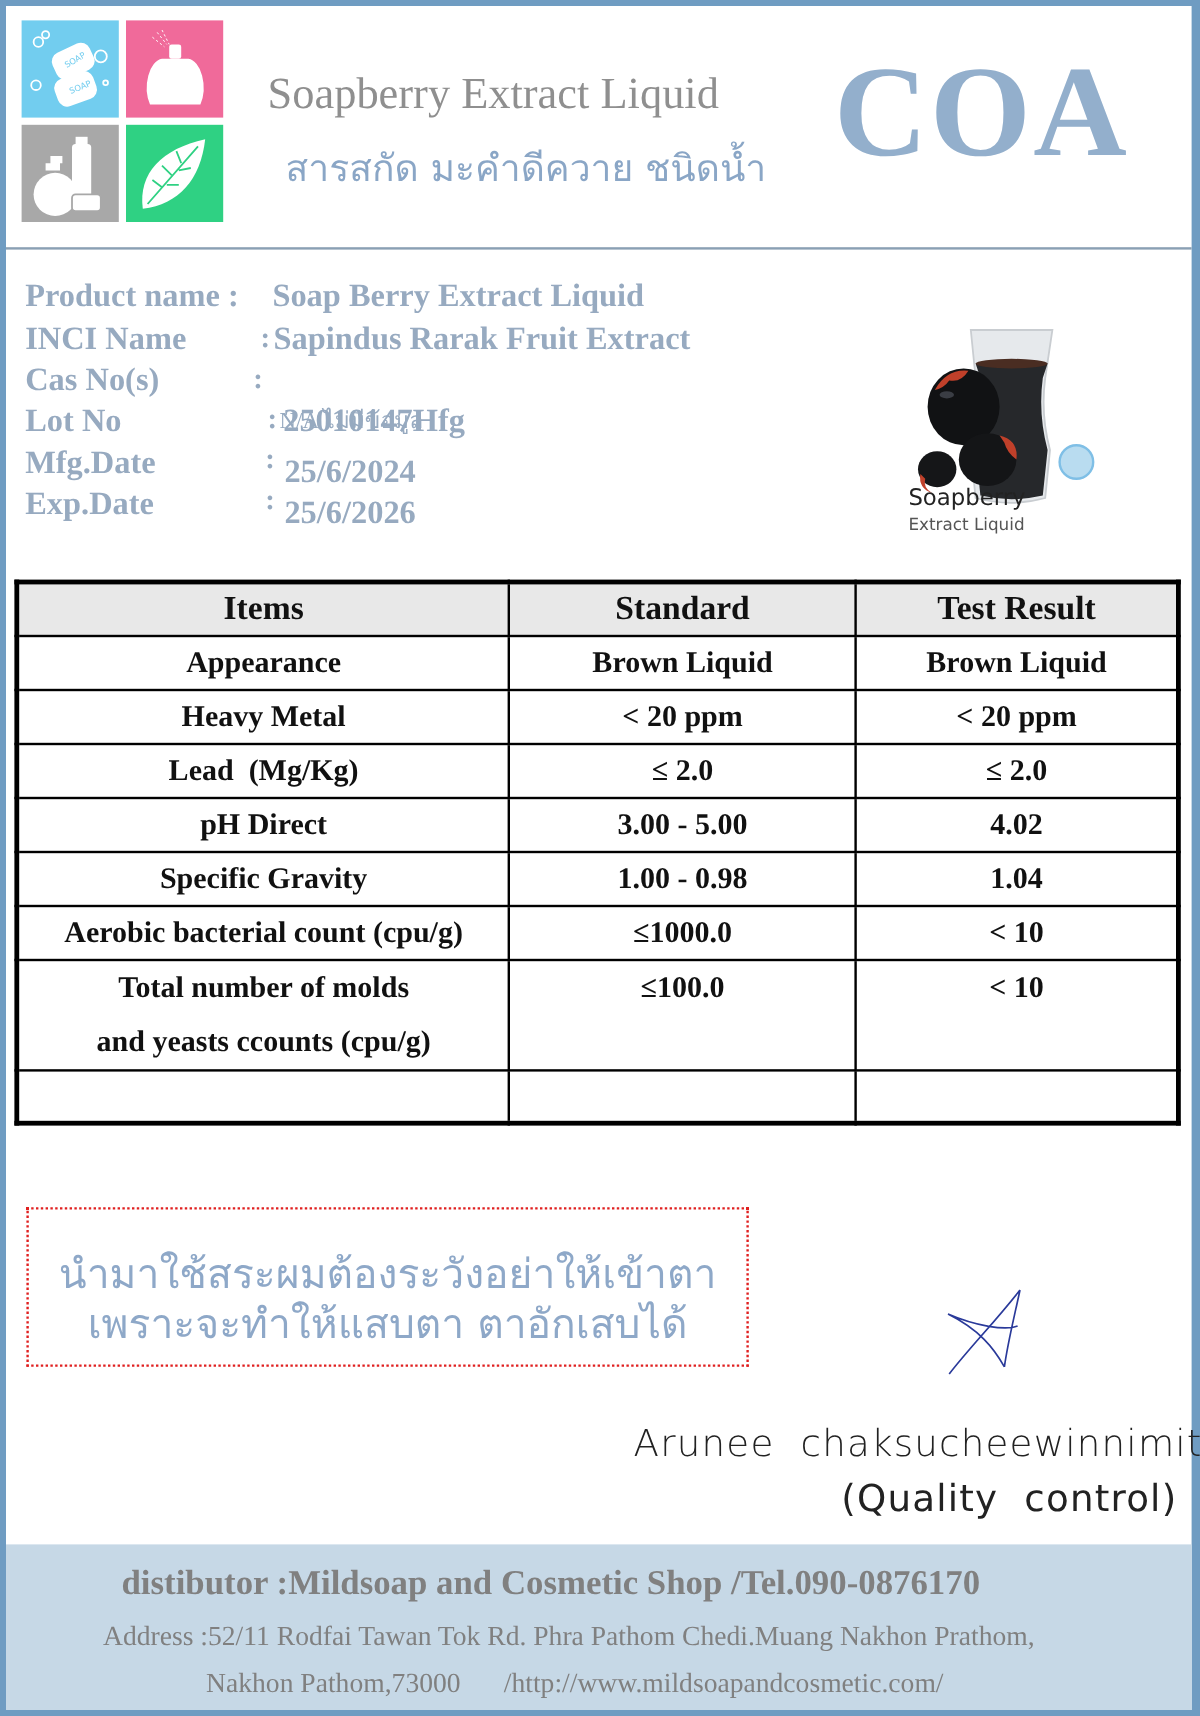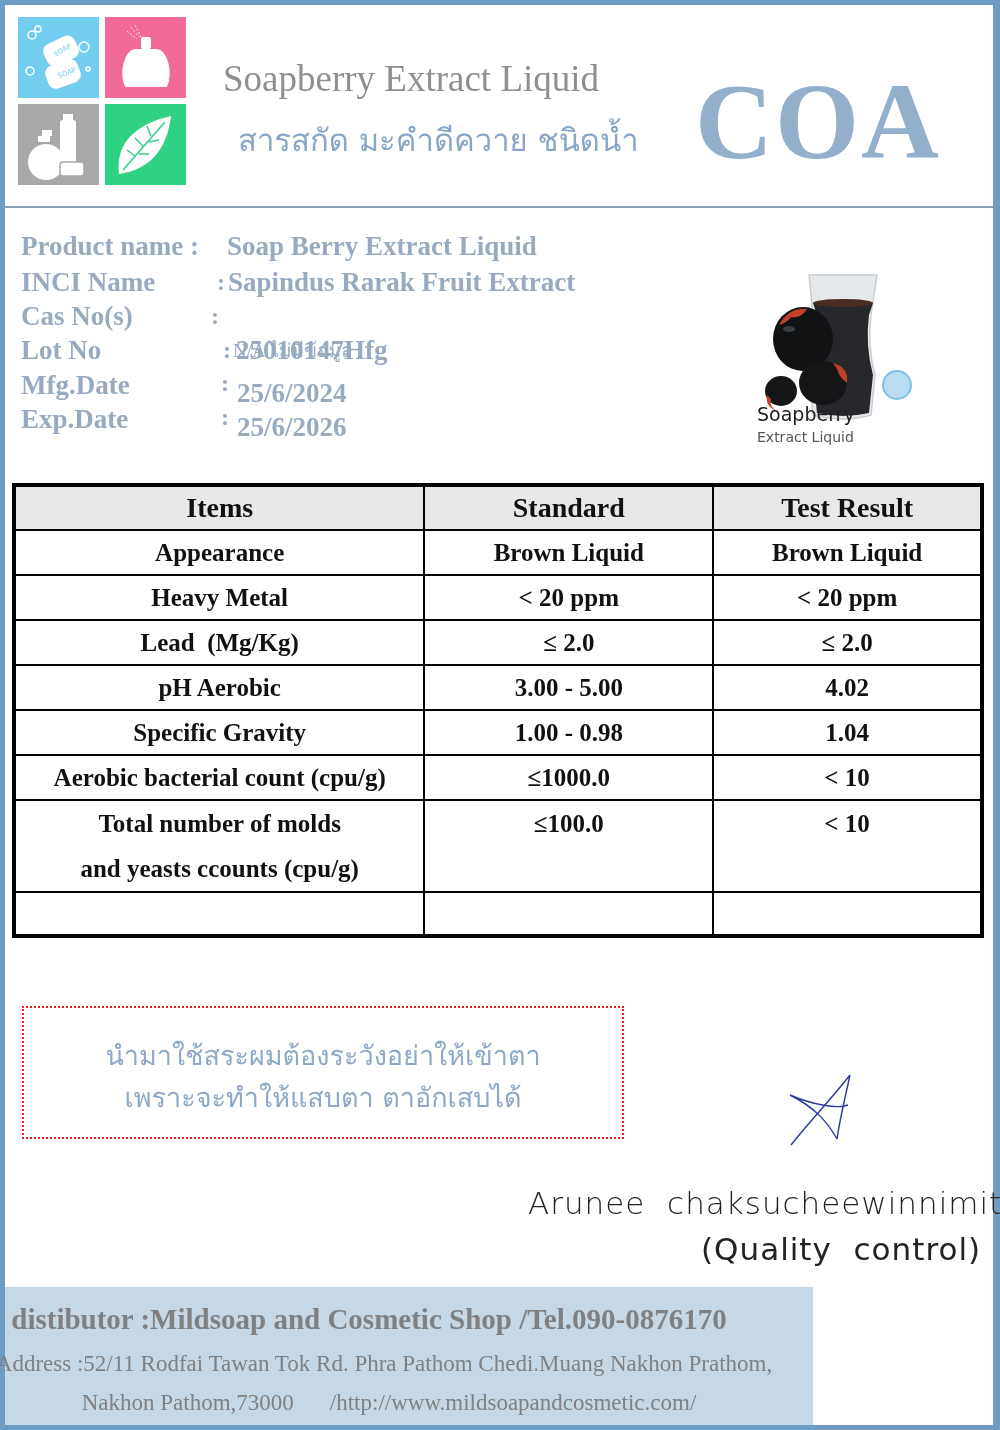--- a/index.html
+++ b/index.html
@@ -24,21 +24,21 @@
   .title-en {
     position: absolute; left: 218px; top: 52px; font-size: 37px; font-weight: normal;
     color: #8f8f8f; white-space: nowrap;
   }
   .title-th {
     position: absolute; left: 233px; top: 110px; font-size: 31px;
     color: #8aa6c6; white-space: nowrap; font-family: "DejaVu Sans", sans-serif;
   }
   .coa {
     position: absolute; left: 690px; top: 35px; font-size: 108px; font-weight: bold;
-    color: #93afcc; letter-spacing: 2px; line-height: 1; margin-top: 28px;
+    color: #93afcc; letter-spacing: 2px; line-height: 1;
   }
   .header-divider {
     position: absolute; left: 0; top: 201px; width: 988px; height: 2px; background: #8aa0b4;
   }
 
   
   .info { position: absolute; left: 16px; top: 226px; }
   .info-row { position: absolute; white-space: nowrap; font-weight: bold; color: #97aac0; }
   .info-label { position: absolute; left: 0; font-size: 27px; }
   .info-sep { position: absolute; font-size: 24px; }
@@ -62,37 +62,37 @@
   .coa-table td.tall { height: 88px; vertical-align: top; line-height: 45px; }
   .coa-table td.empty { height: 41px; }
   .col1 { width: 409px; } .col2 { width: 288px; } .col3 { width: 267px; }
 
   
   .warning {
     position: absolute; left: 17px; top: 1001px; width: 602px; height: 133px;
     border: 2px dotted #e02020; box-sizing: border-box;
   }
   .warning-line {
-    position: absolute; left: 0; width: 100%; text-align: center; font-size: 27px;
+    position: absolute; left: 0; width: 100%; text-align: center; font-size: 34px;
     color: #8ea8c8; font-family: "DejaVu Sans", sans-serif; white-space: nowrap;
   }
 
   .signature { position: absolute; left: 783px; top: 1068px; width: 70px; height: 80px; }
   .signer-name {
     position: absolute; left: 523px; top: 1180px; font-size: 31px; color: #222;
     font-family: "DejaVu Sans", sans-serif; font-weight: 200; letter-spacing: 1px; white-space: nowrap;
   }
   .signer-role {
     position: absolute; left: 696px; top: 1226px; font-size: 31px; color: #222;
     font-family: "DejaVu Sans", sans-serif; letter-spacing: 1px; white-space: nowrap;
   }
 
   
   .footer {
-    position: absolute; left: 0; top: 1282px; width: 808px; height: 138px;
+    position: absolute; left: 0; top: 1282px; width: 988px; height: 138px;
     background: #c6d8e6;
   }
   .footer-line { position: absolute; left: 0; width: 100%; text-align: center; white-space: nowrap; color: #808080; }
   .distributor { top: 16px; font-size: 29px; font-weight: bold; left: -40px; }
   .address { top: 64px; font-size: 23px; left: -25px; }
   .address2 { top: 103px; font-size: 23px; left: -20px; }
   .address2 .gap { display: inline-block; width: 36px; }
 </style>
 </head>
 <body>
@@ -210,21 +210,21 @@
         <td>Heavy Metal</td>
         <td>&lt; 20 ppm</td>
         <td>&lt; 20 ppm</td>
       </tr>
       <tr>
         <td style="white-space:pre;">Lead  (Mg/Kg)</td>
         <td>≤ 2.0</td>
         <td>≤ 2.0</td>
       </tr>
       <tr>
-        <td>pH Aerobic</td>
+        <td>pH Direct</td>
         <td>3.00 - 5.00</td>
         <td>4.02</td>
       </tr>
       <tr>
         <td>Specific Gravity</td>
         <td>1.00 - 0.98</td>
         <td>1.04</td>
       </tr>
       <tr>
         <td>Aerobic bacterial count (cpu/g)</td>

